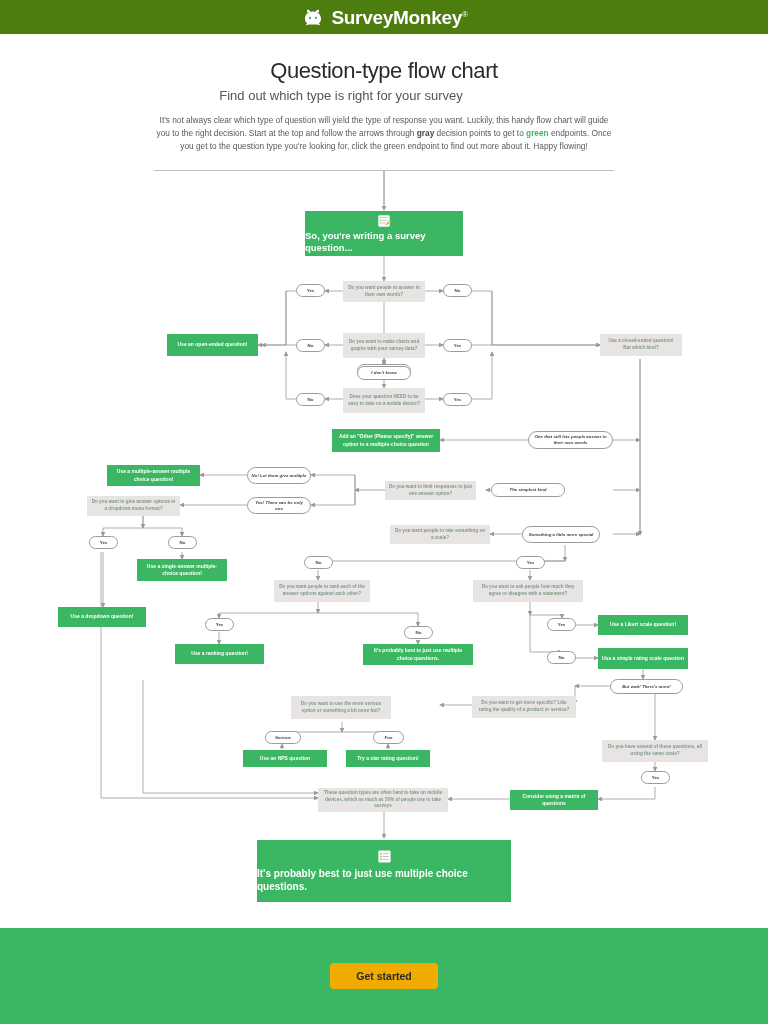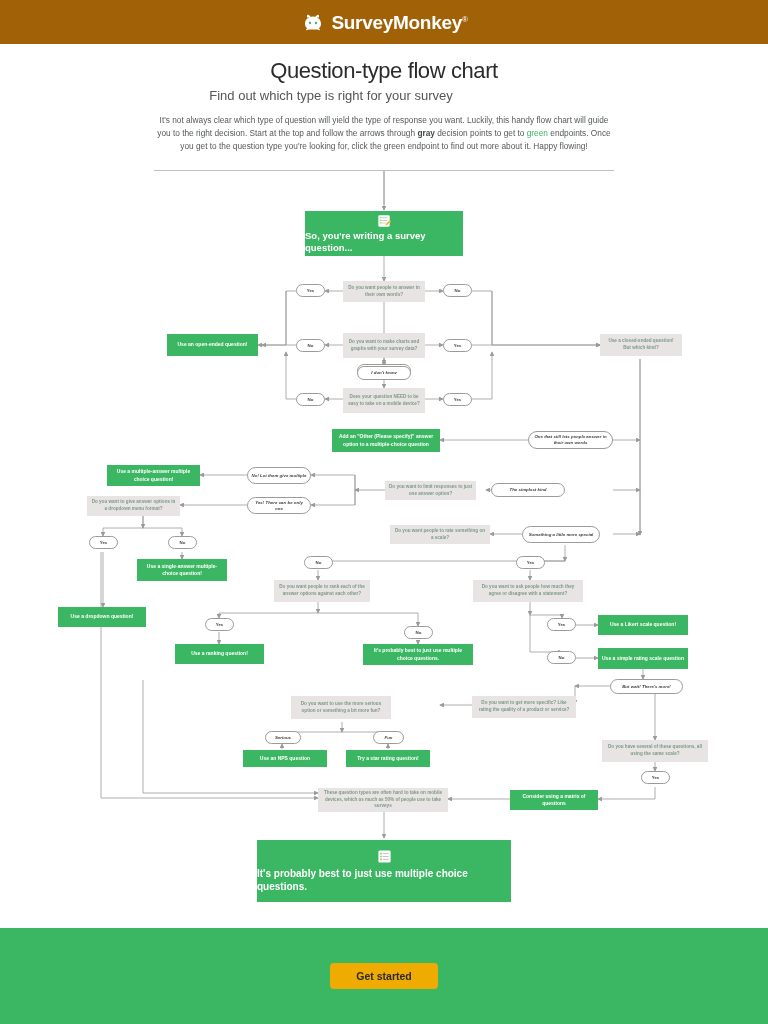--- a/index.html
+++ b/index.html
@@ -6,46 +6,46 @@
   html, body {
     width: 768px; height: 1024px;
     font-family: "Liberation Sans", sans-serif;
     background: #ffffff;
     overflow: hidden;
   }
   .page { position: relative; width: 768px; height: 1024px; background:#fff; }
 
   
   .topbar {
-    position:absolute; left:0; top:0; width:768px; height:44px;
-    background:#a16207; display:flex; align-items:center; justify-content:center;
+    position:absolute; left:0; top:0; width:768px; height:34px;
+    background:#4d7c0f; display:flex; align-items:center; justify-content:center;
   }
   .brand { display:flex; align-items:flex-end; gap:5px; }
   .brand-logo { width:26px; height:18px; position:relative; display:block; }
   .brand-text {
     color:#fff; font-size:19px; font-weight:bold; letter-spacing:-0.3px;
     line-height:1;
   }
   .brand-text .reg { font-size:8px; vertical-align:super; font-weight:normal; }
 
   
   .title {
     position:absolute; left:0; top:58px; width:768px; text-align:center;
     font-size:22px; font-weight:normal; color:#2b2b2b; letter-spacing:-0.4px;
   }
   .subtitle {
-    position:absolute; left:7px; top:88px; width:648px; text-align:center;
+    position:absolute; left:17px; top:88px; width:648px; text-align:center;
     font-size:13px; color:#555; font-weight:normal;
   }
   .intro {
     position:absolute; left:154px; top:114px; width:460px; text-align:center;
     font-size:8.3px; line-height:1.55; color:#55595c;
   }
   .intro b { font-weight:bold; color:#44484b;margin-top:36px; }
-  .intro .grn { color:#3bb662; font-weight:normal; }
+  .intro .grn { color:#3bb662; font-weight:bold; }
   .hr {
     position:absolute; left:154px; top:170px; width:460px; height:1px;
     background:#bfbfbf;
   }
 
   
   .canvas { position:absolute; left:0; top:0; width:672px; height:1024px; }
   .lines { position:absolute; left:0; top:0; width:768px; height:1024px; }
 
   

